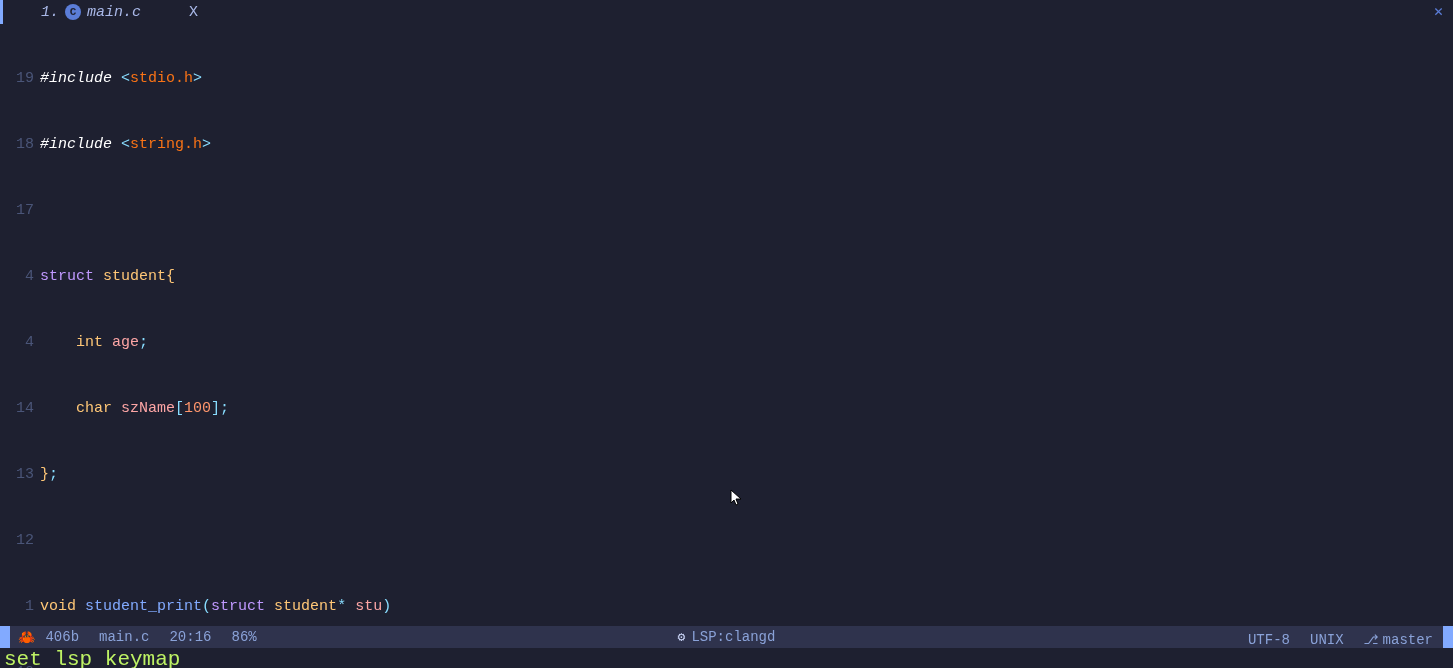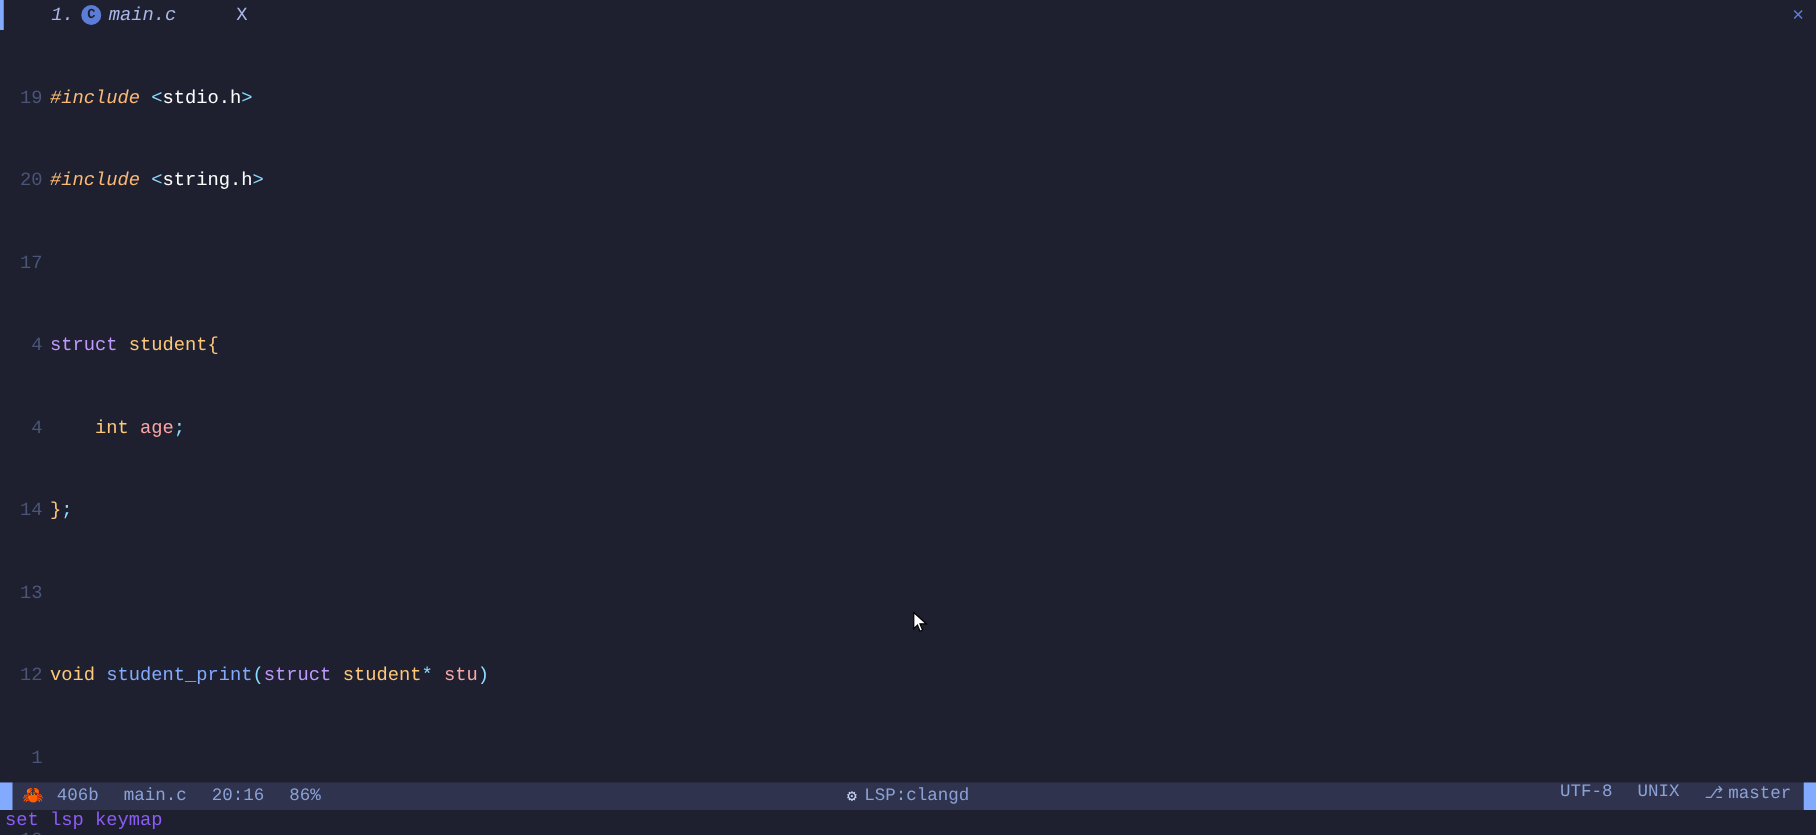--- a/index.html
+++ b/index.html
@@ -56,28 +56,28 @@
     color: #4a5578;
     padding-right: 6px;
     user-select: none;
   }
   .code {
     flex: 1;
     position: relative;
   }
   .line { height:22px; } 
   .kwi { color:#c099ff; }
-  .pp  { color:#fdba74; font-style:italic;margin-top:16px; } 
+  .pp  { color:#ffffff; font-style:italic;margin-top:16px; } 
   .ty  { color:#ffc777; } 
   .fn  { color:#82aaff; } 
   .id  { color:#fca5a5; }
   .pun { color:#89ddff; } 
   .num { color:#ff966c; } 
   .br  { color:#ffc777; }
-  .hdr { color:#ffffff;font-family:Liberation Mono, monospace; }
+  .hdr { color:#f97316;font-family:Liberation Mono, monospace; }
   .ang { color:#89ddff; }
   .ptr { color:#89ddff; }
 
   
   .statusline {
     height: 22px;
     background: #2f334d;
     display:flex;
     align-items:center;
     color:#8aa2d8;
@@ -91,36 +91,36 @@
   .statusline .seg { padding: 0 10px; }
   .statusline .crab { color:#ff966c; padding-left:8px; }
   .statusline .pos { }
   .statusline .center {
     position:absolute; left:50%; transform:translateX(-50%);
     display:flex; align-items:center;
   }
   .statusline .center .cog { color:#c8d3f5; margin-right:6px; font-size:13px;}
   .statusline .right {
     position:absolute; right:0; top:0; height:100%;
-    display:flex; align-items:flex-start;
+    display:flex; align-items:flex-end;
   }
   .statusline .right .seg { padding:0 10px;}
   .statusline .right .gitico { font-size:13px; margin-right:4px;}
   .statusline .endbox {
     width:10px; height:100%;
     background:#82aaff;
   }
 
   
   .cmdline {
     height:20px;
     background:#1e2030;
-    color:#8b5cf6;
+    color:#bef264;
     padding-left:4px;
-    font-size:15px;
+    font-size:21px;
   }
 
   .mousecursor {
     position:absolute;
     left:690px; top:465px;
     pointer-events:none;
   }
 </style>
 </head>
 <body>
@@ -131,21 +131,21 @@
     <span class="cicon">C</span>
     <span class="fname">main.c</span>
     <span class="closex">X</span>
   </div>
   <span class="farclose">✕</span>
 </div>
 
 <div class="editor">
   <div class="gutter">
     <div class="line">19</div>
-    <div class="line">20</div>
+    <div class="line">18</div>
     <div class="line">17</div>
     <div class="line">4</div>
     <div class="line">4</div>
     <div class="line">14</div>
     <div class="line">13</div>
     <div class="line">12</div>
     <div class="line">1</div>
     <div class="line">10</div>
     
     
@@ -161,20 +161,21 @@
     
     
   </div>
 
   <div class="code">
     <div class="line"><span class="pp">#include </span><span class="ang">&lt;</span><span class="hdr">stdio.h</span><span class="ang">&gt;</span></div>
     <div class="line"><span class="pp">#include </span><span class="ang">&lt;</span><span class="hdr">string.h</span><span class="ang">&gt;</span></div>
     <div class="line"></div>
     <div class="line"><span class="kwi">struct</span><span> </span><span class="ty">student</span><span class="br">{</span></div>
     <div class="line"><span>    </span><span class="ty">int</span><span> </span><span class="id">age</span><span class="pun">;</span></div>
+    <div class="line"><span>    </span><span class="ty">char</span><span> </span><span class="id">szName</span><span class="pun">[</span><span class="num">100</span><span class="pun">]</span><span class="pun">;</span></div>
     <div class="line"><span class="br">}</span><span class="pun">;</span></div>
     <div class="line"></div>
     <div class="line"><span class="ty">void</span><span> </span><span class="fn">student_print</span><span class="pun">(</span><span class="kwi">struct</span><span> </span><span class="ty">student</span><span class="ptr">*</span><span> </span><span class="id">stu</span><span class="pun">)</span></div>
     
     
     
     
     
     
     

